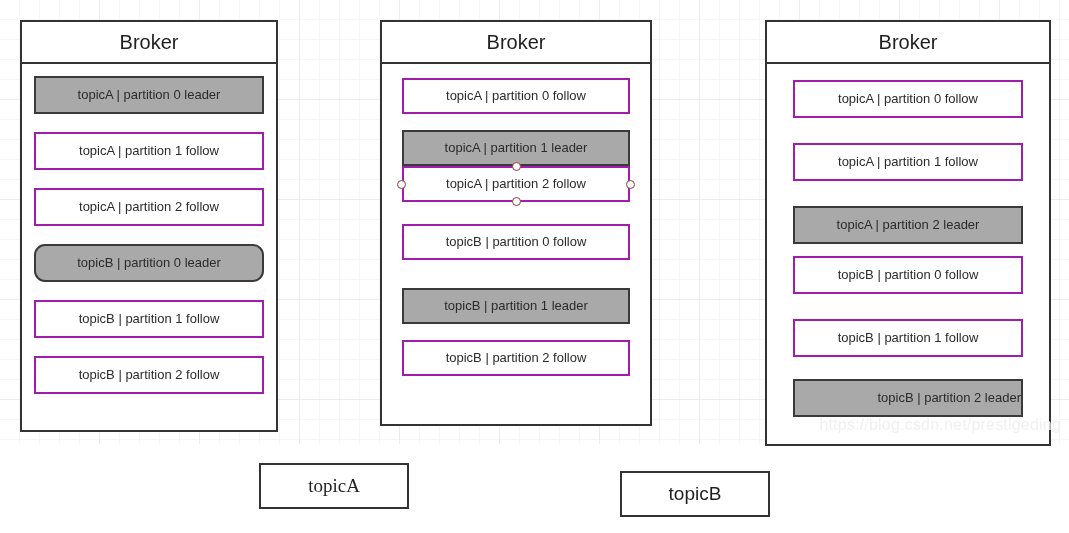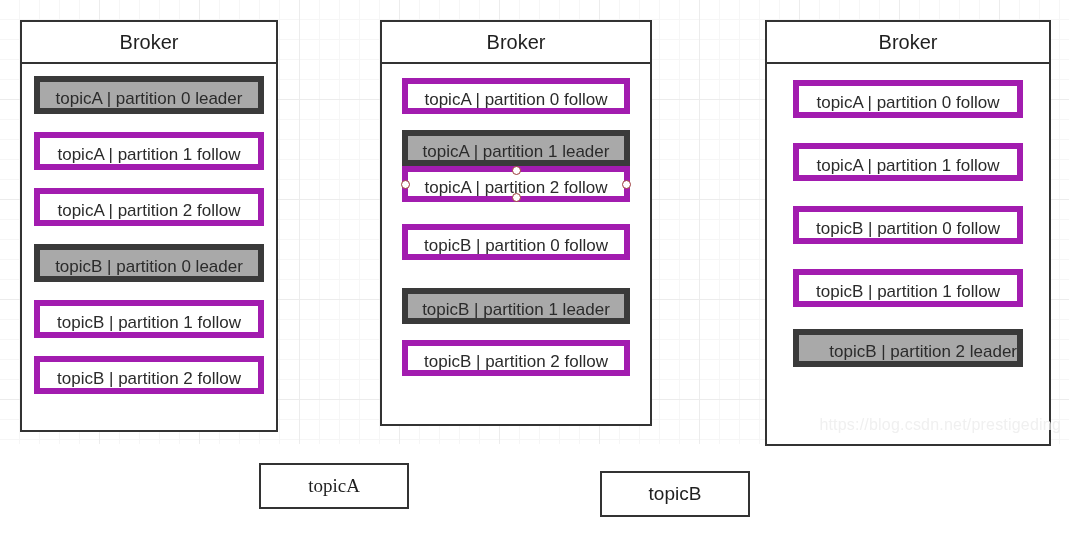--- a/index.html
+++ b/index.html
@@ -55,24 +55,24 @@
     border: 2px solid #333333;
     border-top: none;
     background: #ffffff;
     width: 100%;
   }
 
   
   .partition {
     position: relative;
     box-sizing: border-box;
-    border: 6px solid #a21caf;
+    border: 2px solid #a21caf;
     background: #ffffff;
     text-align: center;
-    font-size: 17px;
+    font-size: 13px;
     color: #2b2b2b;
     white-space: nowrap;
   }
   .partition.leader {
     background: #a9a9a9;
     border-color: #3a3a3a;
     color: #2b2b2b;
   }
 
   
@@ -124,21 +124,21 @@
     <div class="broker-body" style="height:368px; padding:12px 12px 12px 12px;">
       <div class="partition leader" style="height:38px; line-height:34px; margin-bottom:18px;">
         <span>topicA | partition 0 leader</span>
       </div>
       <div class="partition" style="height:38px; line-height:34px; margin-bottom:18px;">
         <span>topicA | partition 1 follow</span>
       </div>
       <div class="partition" style="height:38px; line-height:34px; margin-bottom:18px;">
         <span>topicA | partition 2 follow</span>
       </div>
-      <div class="partition leader" style="height:38px; line-height:34px; margin-bottom:18px;">
+      <div class="partition leader" style="height:38px; line-height:34px; margin-bottom:18px;border-radius:11px;">
         <span>topicB | partition 0 leader</span>
       </div>
       <div class="partition" style="height:38px; line-height:34px; margin-bottom:18px;">
         <span>topicB | partition 1 follow</span>
       </div>
       <div class="partition" style="height:38px; line-height:34px;">
         <span>topicB | partition 2 follow</span>
       </div>
     </div>
   </div>
@@ -173,35 +173,38 @@
 
   <div class="broker" id="broker-2" style="left:765px; top:20px; width:286px;">
     <div class="broker-header">Broker</div>
     <div class="broker-body" style="height:382px; padding:16px 26px 16px 26px;">
       <div class="partition" style="height:38px; line-height:34px; margin-bottom:25px;">
         <span>topicA | partition 0 follow</span>
       </div>
       <div class="partition" style="height:38px; line-height:34px; margin-bottom:25px;">
         <span>topicA | partition 1 follow</span>
       </div>
+      <div class="partition leader" style="height:38px; line-height:34px; margin-bottom:12px;">
+        <span>topicA | partition 2 leader</span>
+      </div>
       <div class="partition" style="height:38px; line-height:34px; margin-bottom:25px;">
         <span>topicB | partition 0 follow</span>
       </div>
       <div class="partition" style="height:38px; line-height:34px; margin-bottom:22px;">
         <span>topicB | partition 1 follow</span>
       </div>
       <div class="partition leader" style="height:38px; line-height:34px;text-align:right;">
         <span>topicB | partition 2 leader</span>
       </div>
     </div>
   </div>
 
   <div class="topic-box" style="left:259px; top:463px; width:150px; height:46px; line-height:42px;font-family:Liberation Serif, serif;">
     <span>topicA</span>
   </div>
 
-  <div class="topic-box" style="left:600px; top:471px; width:150px; height:46px; line-height:42px;">
+  <div class="topic-box" style="left:620px; top:471px; width:150px; height:46px; line-height:42px;">
     <span>topicB</span>
   </div>
 
   <div id="watermark">https://blog.csdn.net/prestigeding</div>
 
 </div>
 
 </body></html>

